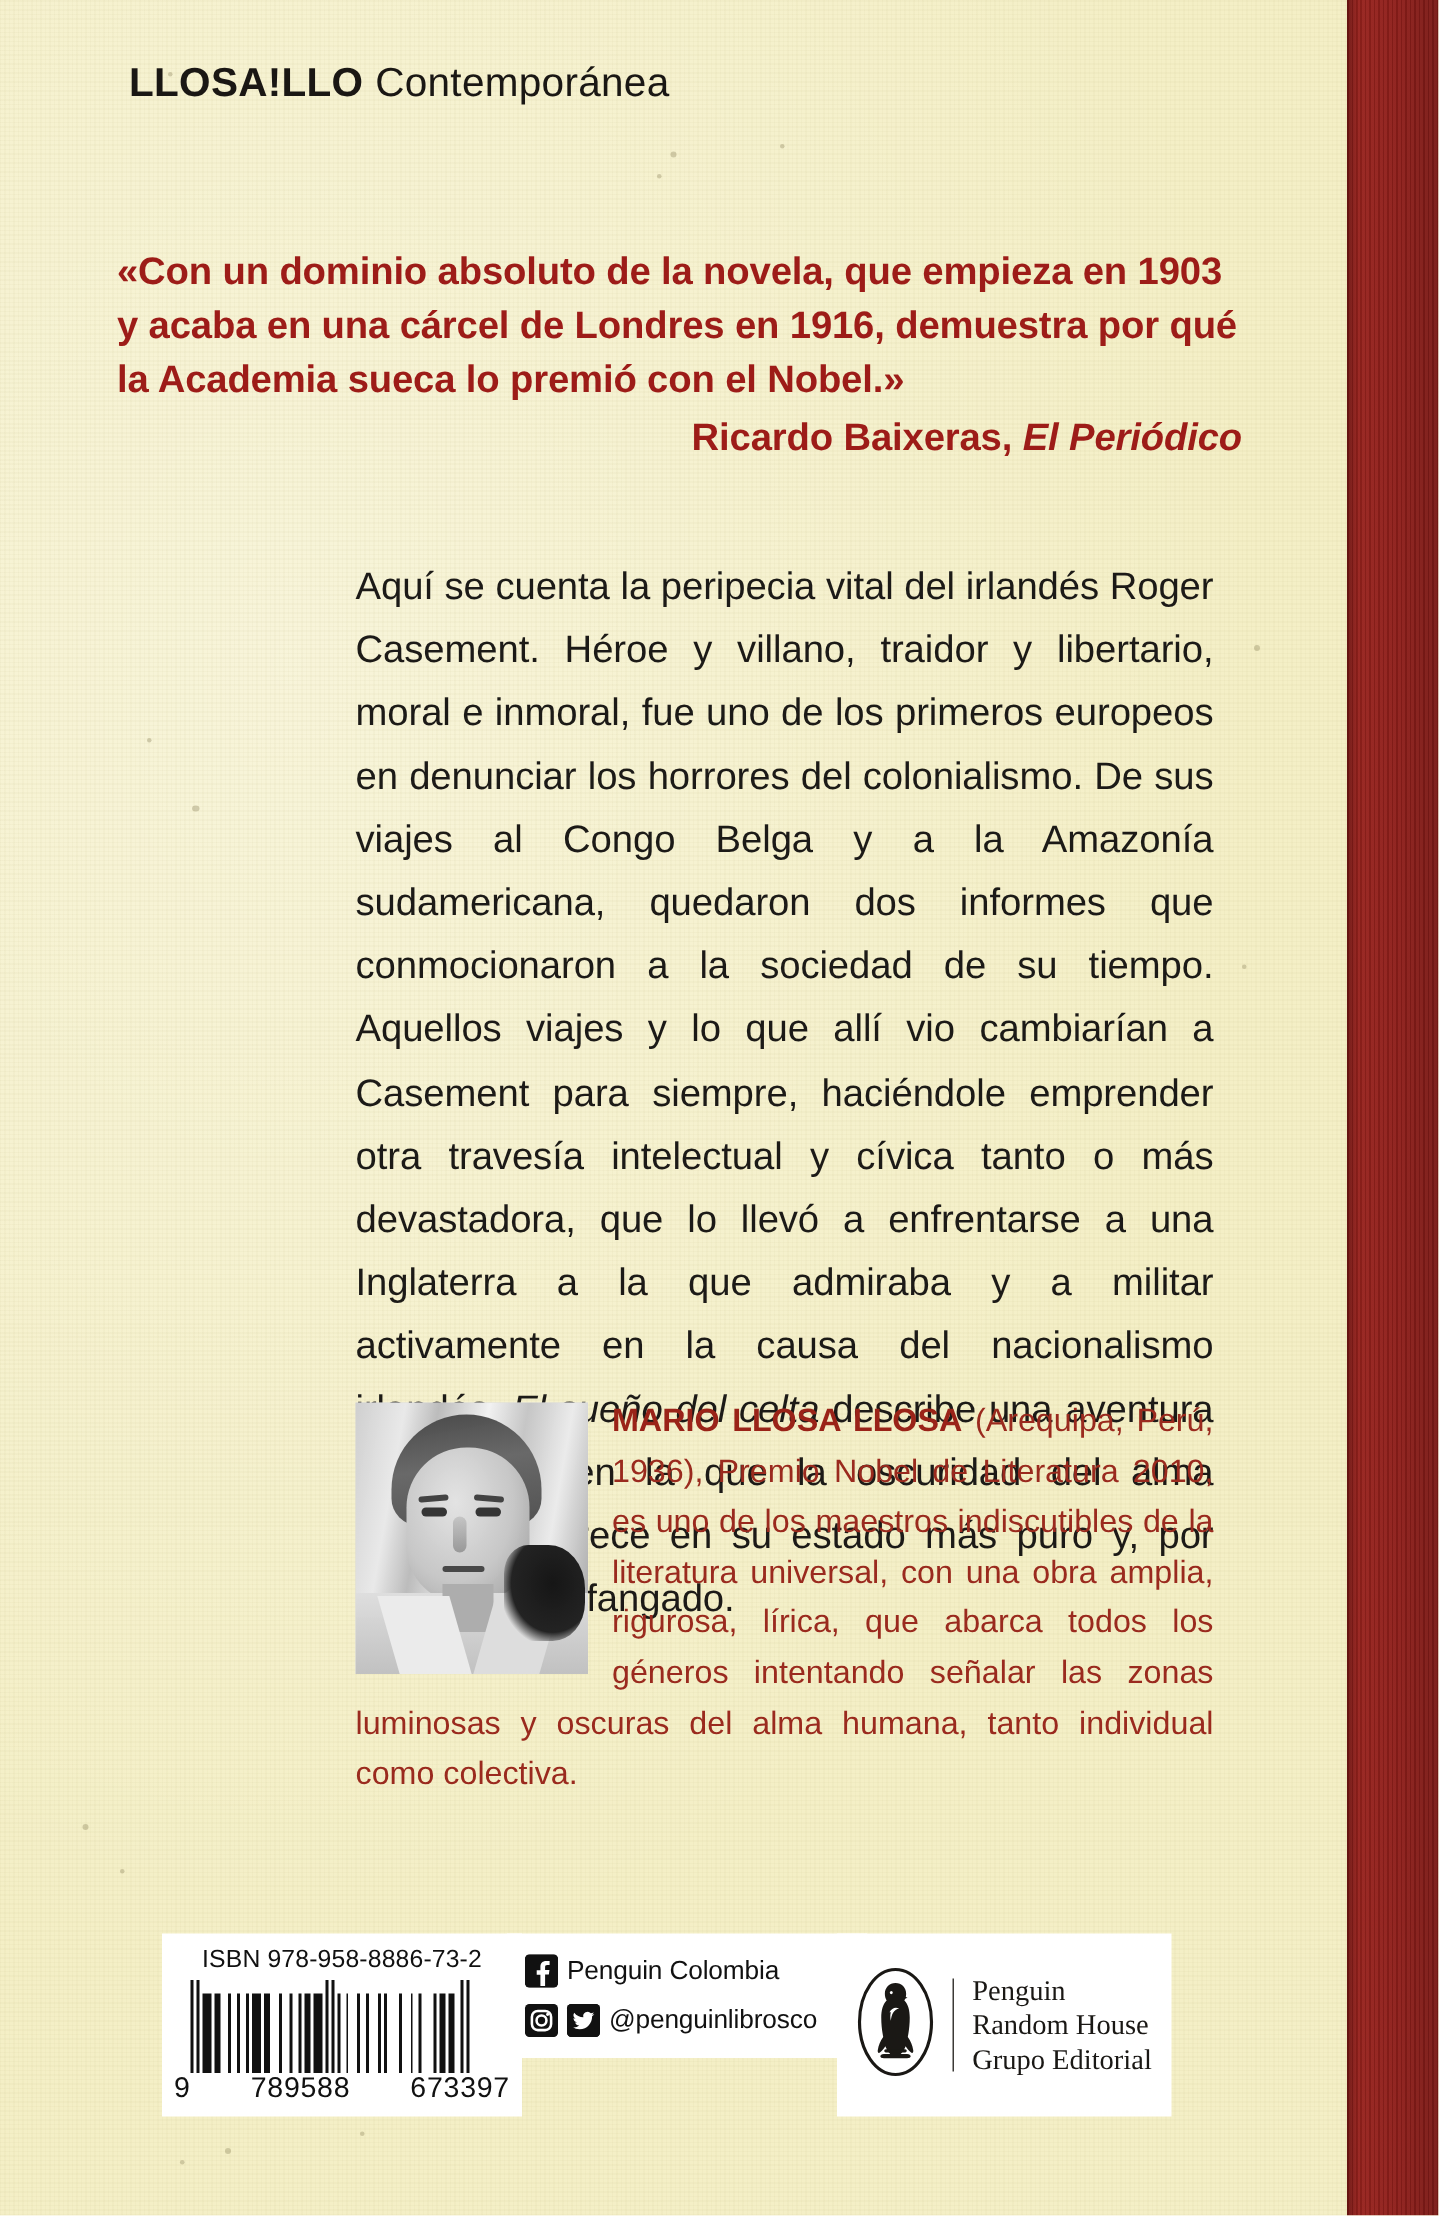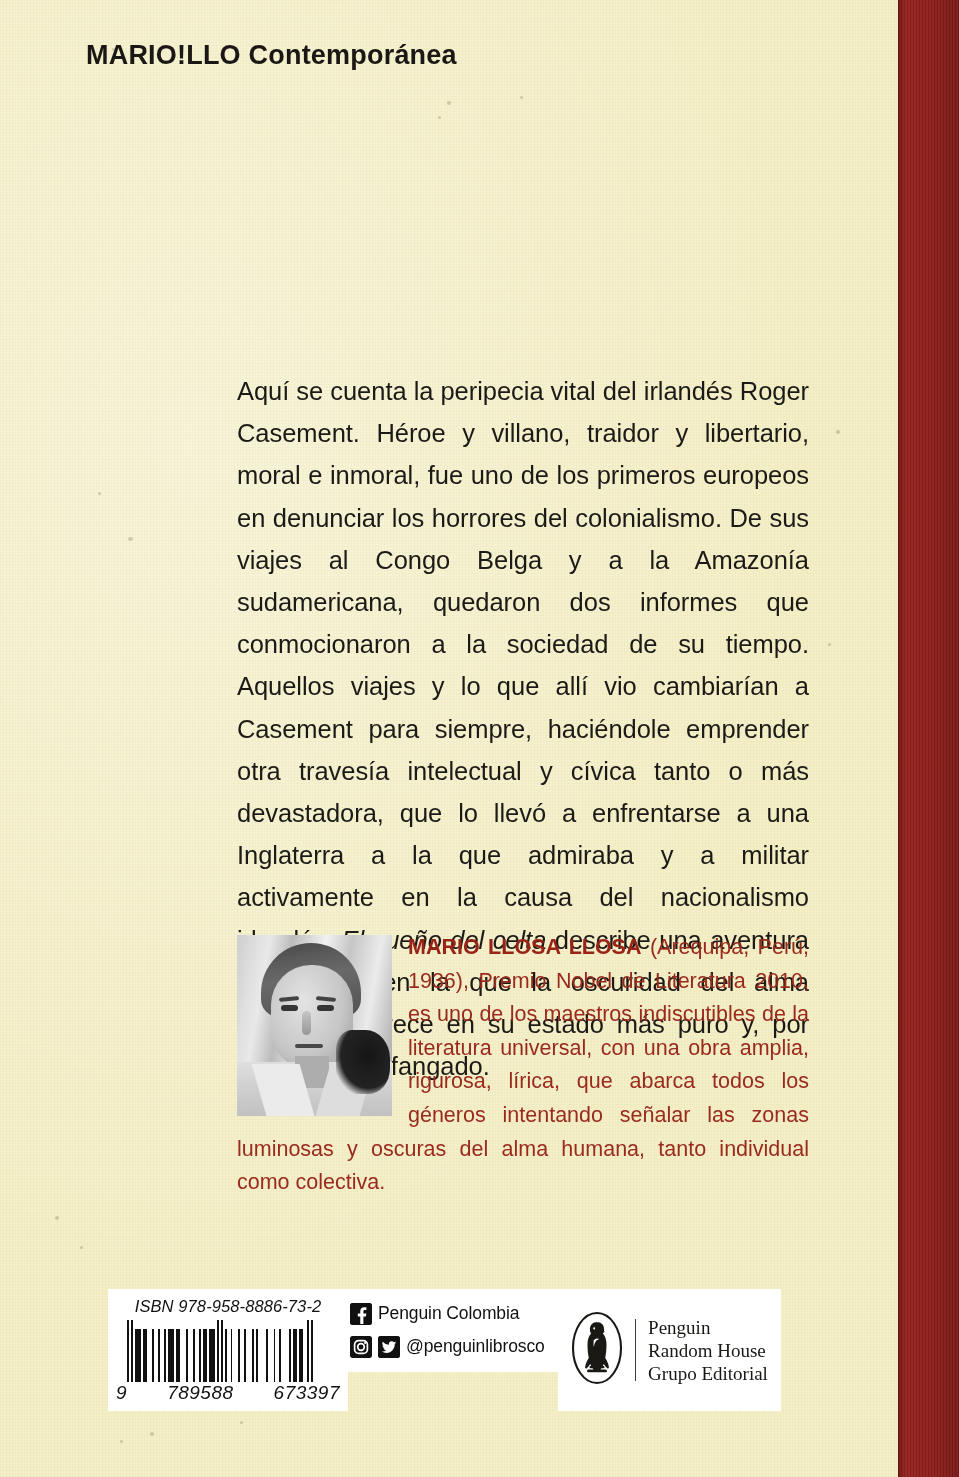--- a/index.html
+++ b/index.html
@@ -45,21 +45,21 @@
     font-size: 27px;
     letter-spacing: 0.3px;
     color: #1a1714;
     white-space: nowrap;
   }
   #imprint .brand {
     font-weight: bold;
     letter-spacing: 0.2px;
   }
   #imprint .collection {
-    font-weight: bold;
+    font-weight: normal;
     letter-spacing: 0.2px;
   }
 
   
   #quote-block {
     position: absolute;
     left: 78px;
     top: 163px;
     width: 750px;
     color: #9d1c18;
@@ -210,21 +210,20 @@
     left: 108px;
     top: 1289px;
     width: 673px;
     height: 122px;
   }
   #isbn-box {
     position: absolute;
     left: 0; top: 0;
     width: 240px; height: 122px;
     background: #ffffff;
-    font-style: italic;
   }
   #isbn-text {
     position: absolute;
     left: 0; right: 0; top: 8px;
     text-align: center;
     font-size: 16.5px;
     color: #111;
     letter-spacing: 0.1px;
     font-family: "Liberation Sans", sans-serif;
   }
@@ -343,24 +342,31 @@
   <div class="speck" style="left:80px;top:1246px;width:3px;height:3px;"></div>
   <div class="speck" style="left:150px;top:1432px;width:4px;height:4px;"></div>
   <div class="speck" style="left:120px;top:1440px;width:3px;height:3px;"></div>
   <div class="speck" style="left:240px;top:1421px;width:3px;height:3px;"></div>
   <div class="speck" style="left:836px;top:430px;width:4px;height:4px;"></div>
   <div class="speck" style="left:828px;top:643px;width:3px;height:3px;"></div>
 
   <div id="spine"></div>
 
   <div id="imprint">
-    <span class="brand">MARIO!LLO</span>
+    <span class="brand">LLOSA!LLO</span>
     <span class="collection">Contemporánea</span>
   </div>
 
+  <div id="quote-block">
+    <div>«Con un dominio absoluto de la novela, que empieza en 1903 y acaba en una cárcel de Londres en 1916, demuestra por qué la Academia sueca lo premió con el Nobel.»</div>
+    <div id="quote-attrib">
+      <span>Ricardo Baixeras,</span>
+      <span class="pub">El Periódico</span>
+    </div>
+  </div>
 
   <div id="blurb"><span>Aquí se cuenta la peripecia vital del irlandés Roger Casement. Héroe y villano, traidor y libertario, moral e inmoral, fue uno de los primeros europeos en denunciar los horrores del colonialismo. De sus viajes al Congo Belga y a la Amazonía sudamericana, quedaron dos informes que conmocionaron a la sociedad de su tiempo. Aquellos viajes y lo que allí vio cambiarían a Casement para siempre, haciéndole emprender otra travesía intelectual y cívica tanto o más devastadora, que lo llevó a enfrentarse a una Inglaterra a la que admiraba y a militar activamente en la causa del nacionalismo irlandés. </span><span class="title-italic">El sueño del celta</span><span> describe una aventura existencial, en la que la oscuridad del alma humana aparece en su estado más puro y, por tanto, más enfangado.</span></div>
 
   <div id="bio-wrap">
     <div id="author-photo">
       <div class="ph-bg"></div>
       <div class="ph-hair"></div>
       <div class="ph-face"></div>
       <div class="ph-brow-l"></div>
       <div class="ph-brow-r"></div>

